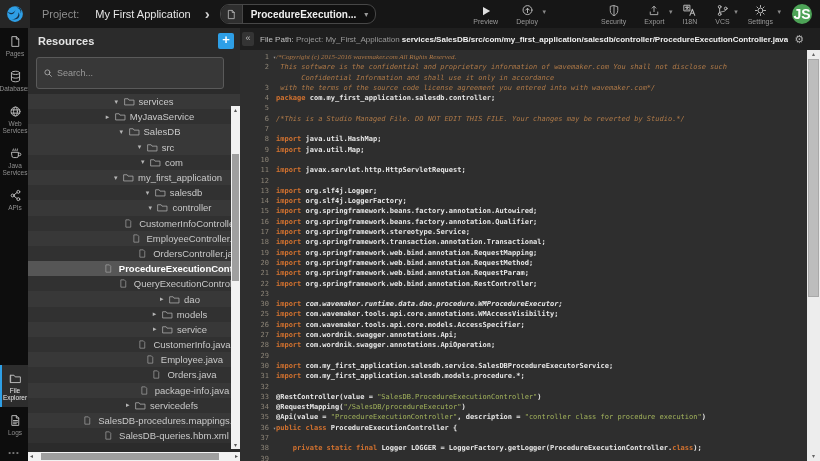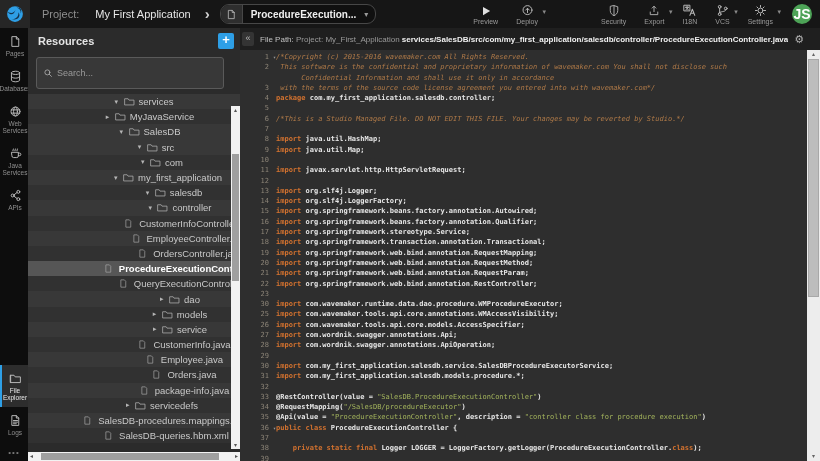--- a/index.html
+++ b/index.html
@@ -533,21 +533,21 @@
       <span class="fp-label">File Path:</span>
       <span class="fp-project">Project: My_First_Application</span>
       <span class="fp-path">services/SalesDB/src/com/my_first_application/salesdb/controller/ProcedureExecutionController.java</span>
     </span>
     <span id="fp-gear">⚙</span>
   </div>
   <div id="editor">
     <div id="code-scroll">
         <div class="code-line">
           <div class="gut">1<span class="fold">▾</span></div>
-          <div class="codetxt"><span class="com" style="color: rgb(176, 122, 72);">/*Copyright (c) 2015-2016 wavemaker.com All Rights Reserved.</span></div>
+          <div class="codetxt"><span class="com" style="color: rgb(176, 122, 72); font-family: Liberation Serif, serif;">/*Copyright (c) 2015-2016 wavemaker.com All Rights Reserved.</span></div>
         </div>
         <div class="code-line">
           <div class="gut">2</div>
           <div class="codetxt"><span class="com" style="color: rgb(176, 122, 72);"> This software is the confidential and proprietary information of wavemaker.com You shall not disclose such
       Confidential Information and shall use it only in accordance</span></div>
         </div>
         <div class="code-line">
           <div class="gut">3</div>
           <div class="codetxt"><span class="com" style="color: rgb(176, 122, 72);"> with the terms of the source code license agreement you entered into with wavemaker.com*/</span></div>
         </div>
@@ -626,21 +626,21 @@
         <div class="code-line">
           <div class="gut">22</div>
           <div class="codetxt"><span class="kw" style="color: rgb(211, 114, 47);">import </span><span class="pl" style="color: rgb(230, 230, 230);">org.springframework.web.bind.annotation.RestController;</span></div>
         </div>
         <div class="code-line">
           <div class="gut">23</div>
           <div class="codetxt"></div>
         </div>
         <div class="code-line">
           <div class="gut">30</div>
-          <div class="codetxt"><span class="kw" style="color: rgb(211, 114, 47);">import </span><span class="pl" style="color: rgb(230, 230, 230);">com.wavemaker.runtime.data.dao.procedure.WMProcedureExecutor;</span></div>
+          <div class="codetxt"><span class="kw" style="color: rgb(211, 114, 47);">import </span><span class="pl" style="color: rgb(230, 230, 230); font-style: italic;">com.wavemaker.runtime.data.dao.procedure.WMProcedureExecutor;</span></div>
         </div>
         <div class="code-line">
           <div class="gut">25</div>
           <div class="codetxt"><span class="kw" style="color: rgb(211, 114, 47);">import </span><span class="pl" style="color: rgb(230, 230, 230);">com.wavemaker.tools.api.core.annotations.WMAccessVisibility;</span></div>
         </div>
         <div class="code-line">
           <div class="gut">26</div>
           <div class="codetxt"><span class="kw" style="color: rgb(211, 114, 47);">import </span><span class="pl" style="color: rgb(230, 230, 230);">com.wavemaker.tools.api.core.models.AccessSpecifier;</span></div>
         </div>
         <div class="code-line">

